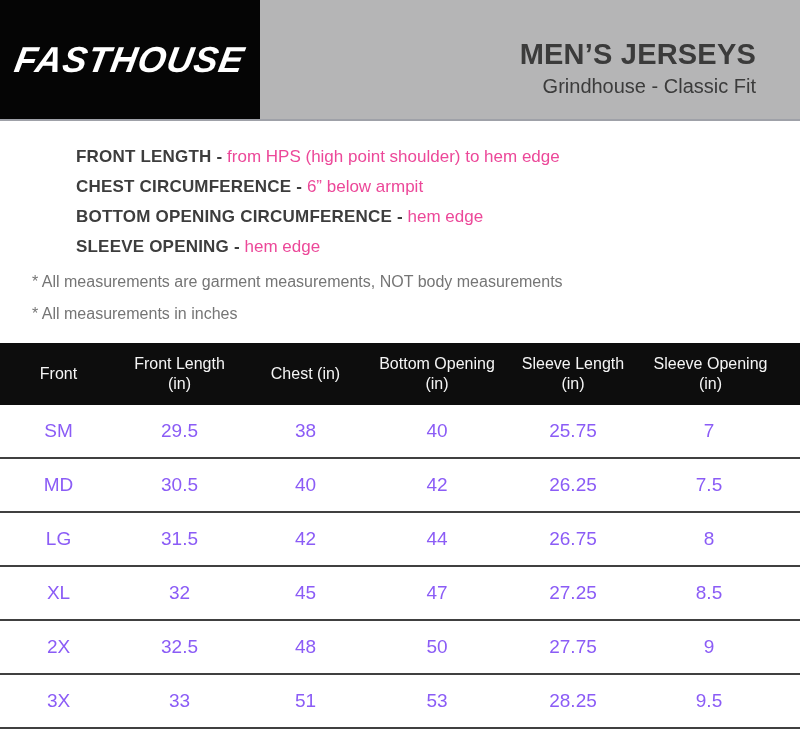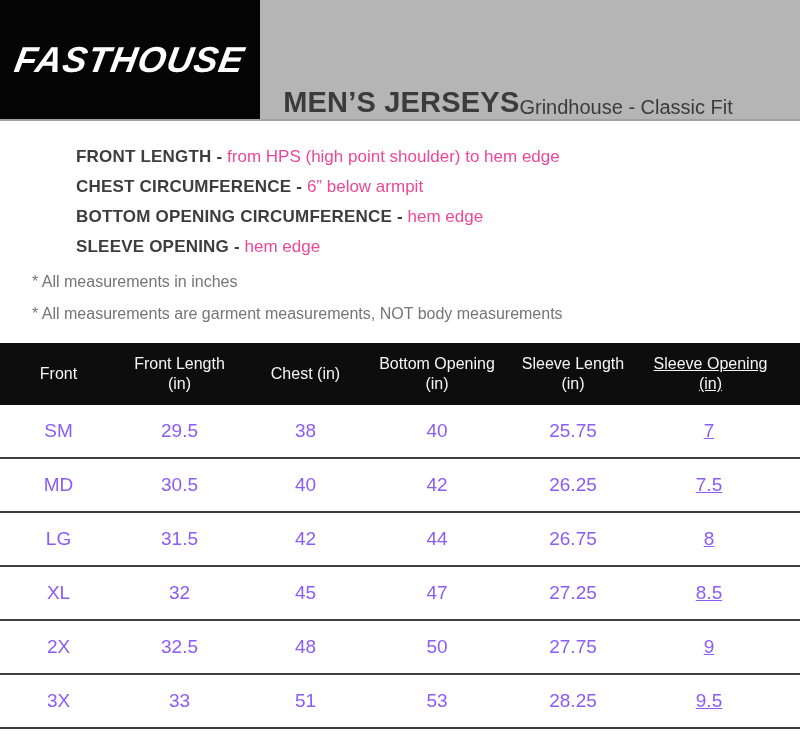--- a/index.html
+++ b/index.html
@@ -16,21 +16,21 @@
     width:260px; background:#050505;
     display:flex; align-items:center; justify-content:center;
   }
   .logo {
     color:#ffffff; font-size:36px; font-weight:bold; font-style:italic;
     letter-spacing:1px; transform:skewX(-10deg);
     white-space:nowrap;
   }
   .banner-right {
     flex:1; background:#b5b5b6;
-    display:flex; justify-content:center; align-items:flex-end;
+    display:flex; flex-direction:column; justify-content:center; align-items:flex-end;
     padding-right:44px; padding-top:16px; box-sizing:border-box;
   }
   .title { font-size:29px; font-weight:bold; color:#3b3b3b; letter-spacing:0.2px; }
   .subtitle { font-size:20px; font-weight:normal; color:#3b3b3b; margin-top:4px; }
 
   
   .defs { margin:26px 20px 0 32px; }
   .def-line { font-size:17px; line-height:20px; margin-bottom:10px; white-space:nowrap; }
   .def-label { font-weight:bold; color:#3d3d3d; letter-spacing:0.2px;margin-left:44px; }
   .def-desc { color:#ec4899;text-align:center; }
@@ -42,21 +42,21 @@
   .size-table thead th {
     background:#0d0d0d; color:#f5f5f5;
     font-weight:normal; font-size:16px; line-height:20px;
     padding:11px 4px; text-align:center; vertical-align:middle;
   }
   .size-table tbody td {
     text-align:center; font-size:19px; color:#8b5cf6;
     height:50px; border-bottom:2px solid #404040;
     vertical-align:middle;
   }
-  .size-table th:last-child, .size-table td:last-child { padding-right:24px;text-decoration:underline; }
+  .size-table th:last-child, .size-table td:last-child { padding-right:24px; }
 </style>
 </head>
 <body>
 
 <div class="banner">
   <div class="logo-box">
     <div class="logo">FASTHOUSE</div>
   </div>
   <div class="banner-right">
     <div class="title">MEN’S JERSEYS</div>
@@ -75,22 +75,22 @@
   </div>
   <div class="def-line">
     <span class="def-label">BOTTOM OPENING CIRCUMFERENCE -</span>
     <span class="def-desc">hem edge</span>
   </div>
   <div class="def-line">
     <span class="def-label">SLEEVE OPENING -</span>
     <span class="def-desc">hem edge</span>
   </div>
   <div class="notes">
+    <div class="note">* All measurements are garment measurements, NOT body measurements</div>
     <div class="note">* All measurements in inches</div>
-    <div class="note">* All measurements are garment measurements, NOT body measurements</div>
   </div>
 </div>
 
 <table class="size-table">
   <colgroup>
     <col style="width:117px">
       <col style="width:125px">
       <col style="width:127px">
     <col style="width:136px">
       <col style="width:136px">

